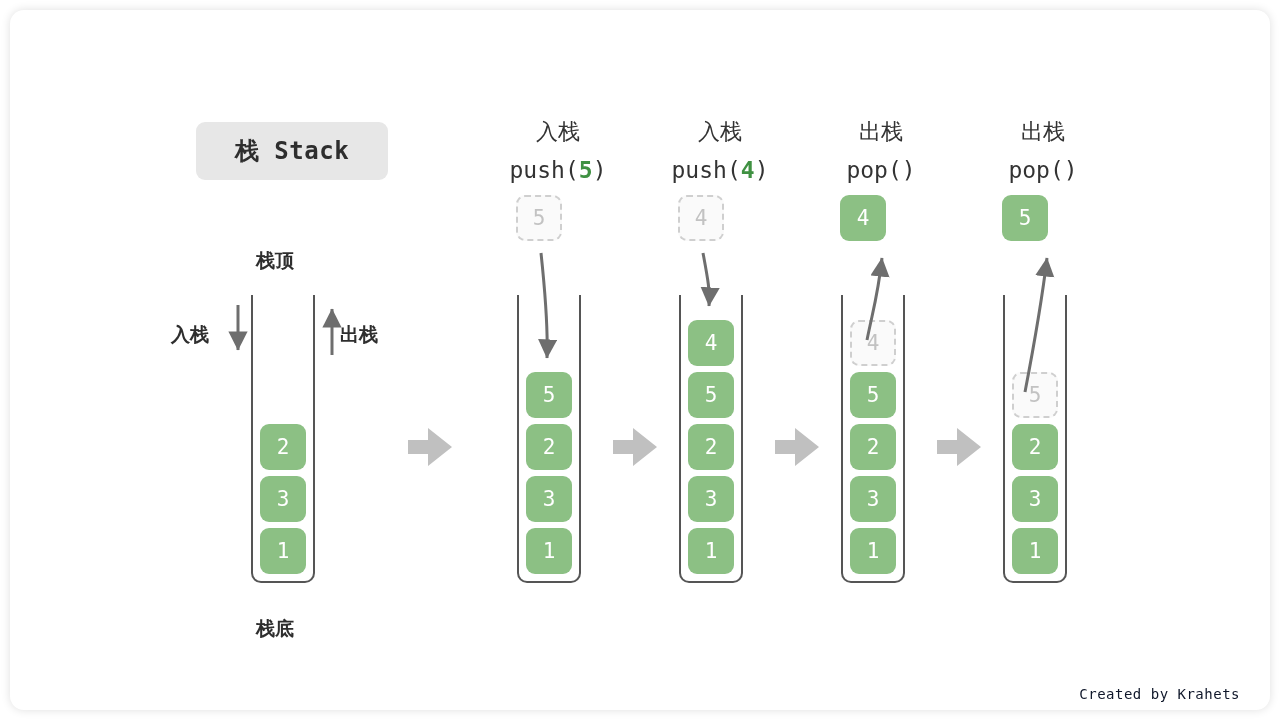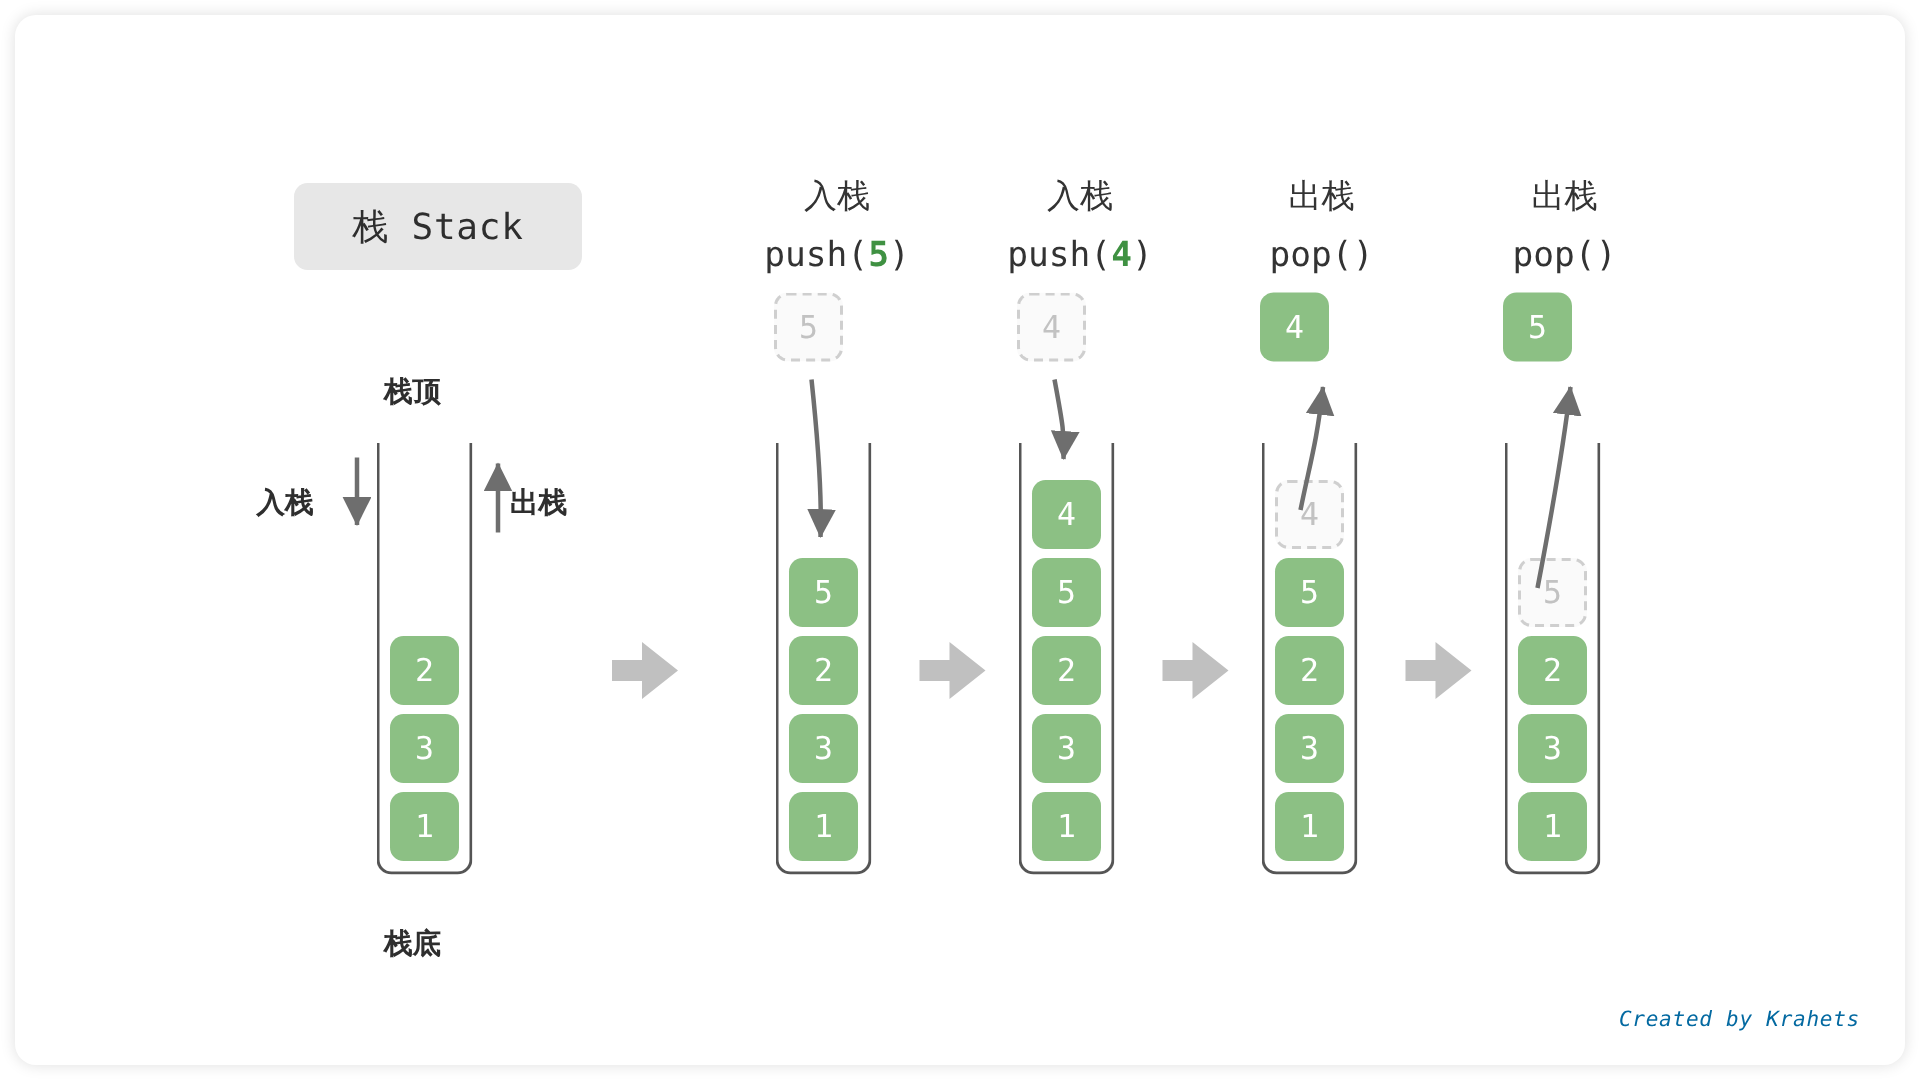--- a/index.html
+++ b/index.html
@@ -21,21 +21,21 @@
   .abs { position: absolute; }
 
   
   #title-badge {
     left: 186px; top: 112px;
     width: 192px; height: 58px;
     background: #e7e7e7;
     border-radius: 9px;
     display: flex; align-items: center; justify-content: center;
     font-family: "DejaVu Sans Mono", monospace;
-    font-size: 24px; font-weight: normal;
+    font-size: 24px; font-weight: bold;
     color: #2e2e2e;
     letter-spacing: 0.5px;
   }
 
   
   .col-head {
     width: 200px;
     text-align: center;
     font-family: "DejaVu Sans Mono", monospace;
     font-size: 23px;
@@ -81,26 +81,25 @@
     position: absolute;
     font-family: "DejaVu Sans", sans-serif;
     font-size: 19px;
     font-weight: bold;
     color: #2e2e2e;
     white-space: nowrap;
   }
 
   
   #credit {
-    right: 30px; bottom: 22px;
+    right: 30px; bottom: 8px;
     font-family: "DejaVu Sans Mono", monospace;
     font-size: 14px;
-    color: #0369a1;
+    color: #0f172a;
     letter-spacing: 0.5px;
-    font-style: italic;
   }
 
   svg.overlay {
     position: absolute; left: 0; top: 0;
     width: 1260px; height: 700px;
     pointer-events: none;
   }
 </style>
 </head>
 <body>

